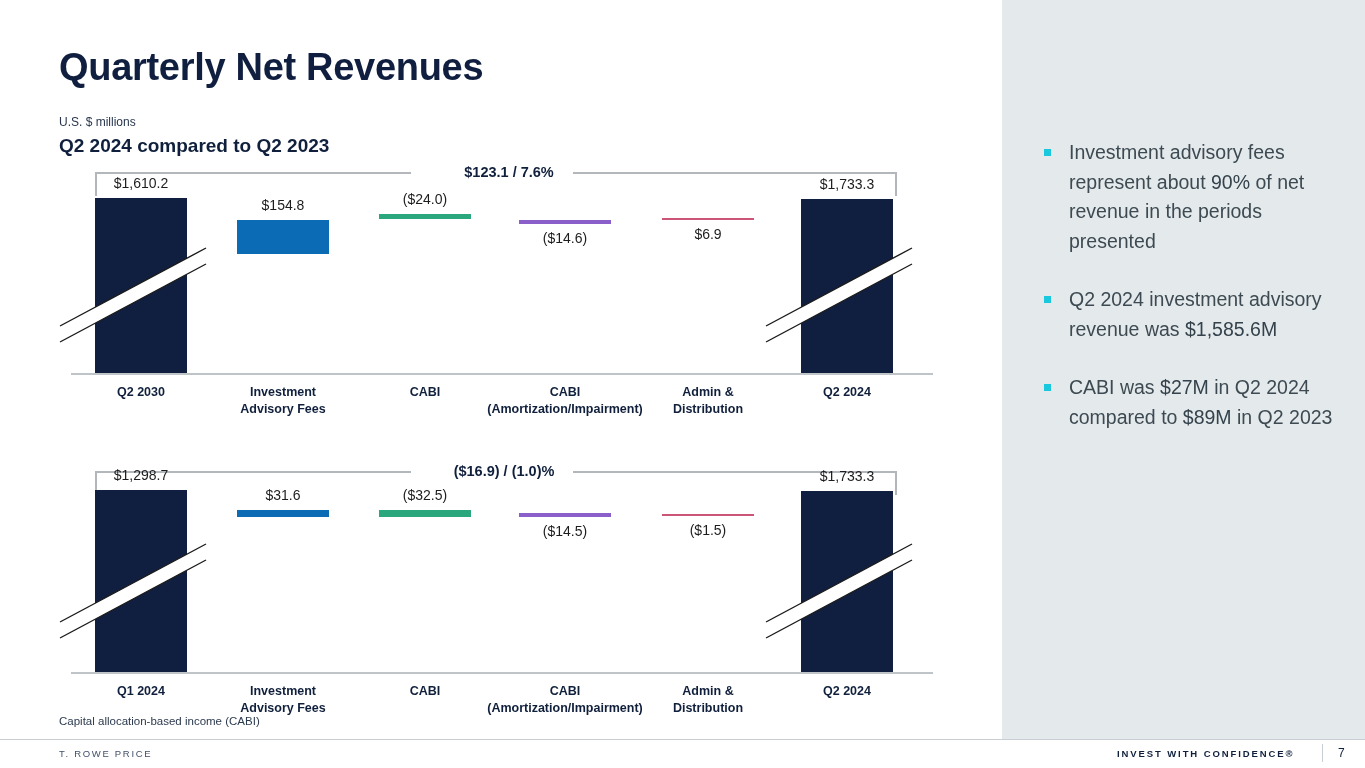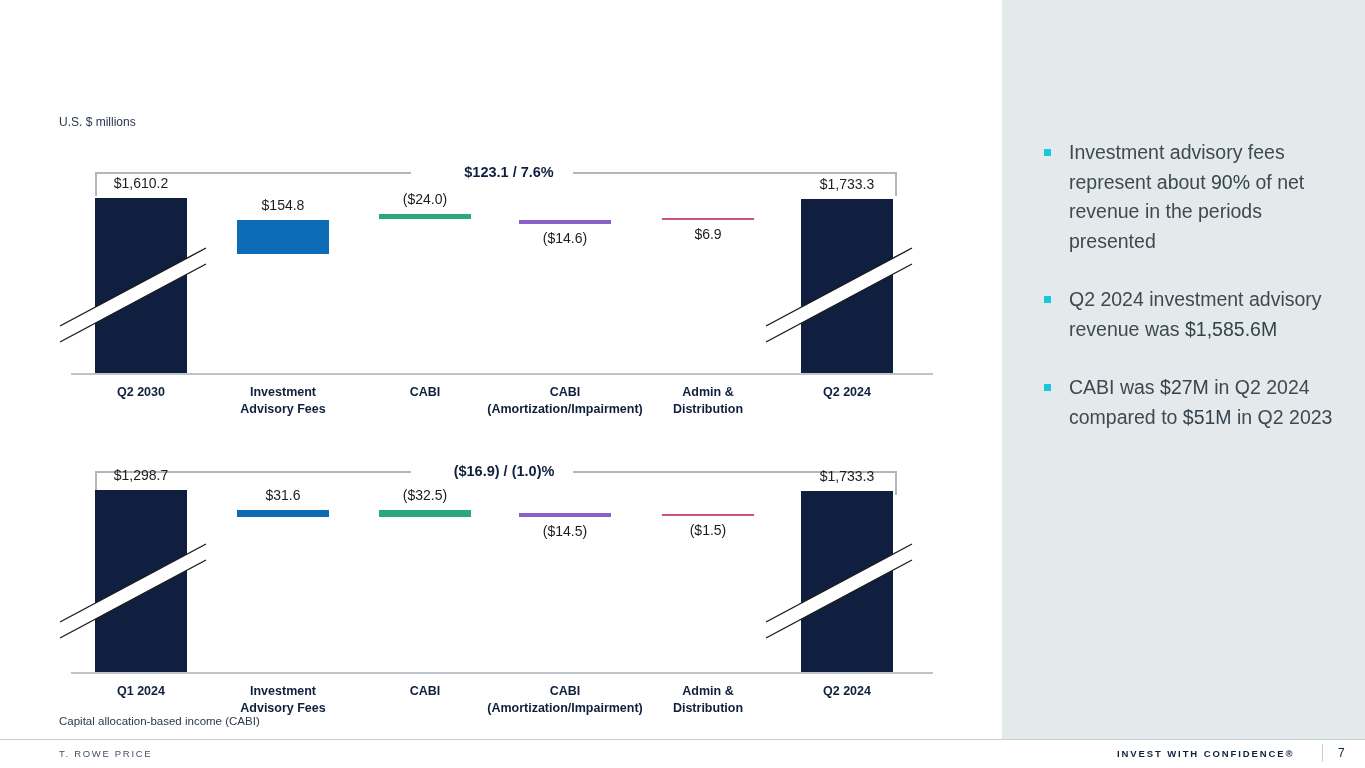--- a/index.html
+++ b/index.html
@@ -112,26 +112,28 @@
 </style>
 </head>
 <body>
 
 <div class="slide">
 
   <div class="side-panel">
     <div class="bullet-list" id="bullet-list">
         <div class="bullet"><span class="bullet-mark"></span><span>Investment advisory fees represent about <b>90%</b> of net revenue in the periods presented</span></div>
         <div class="bullet"><span class="bullet-mark"></span><span>Q2 2024 investment advisory revenue was <b>$1,585.6M</b></span></div>
-        <div class="bullet"><span class="bullet-mark"></span><span>CABI was <b>$27M</b> in Q2 2024 compared to <b>$51M</b> in Q2 2023</span></div>
+        <div class="bullet"><span class="bullet-mark"></span><span>CABI was <b>$27M</b> in Q2 2024 compared to <b>$89M</b> in Q2 2023</span></div>
       </div>
   </div>
 
+  <div class="slide-title">Quarterly Net Revenues</div>
   <div class="units-label">U.S. $ millions</div>
 
+  <div class="chart-heading" id="heading1">Q2 2024 compared to Q2 2023</div>
 
   <div class="chart" id="chart1">
     <div class="plot" id="plot1">
         <div class="baseline" style="top: 211px;"></div>
         <div class="bracket-line" style="left: 36px; top: 10px; width: 316px;"></div>
         <div class="bracket-line" style="left: 514px; top: 10px; width: 323px;"></div>
         <div class="bracket-tick" style="left: 36px; top: 10px;"></div>
         <div class="bracket-tick" style="left: 836px; top: 10px;"></div>
         <div class="bracket-label" style="left: 390px; top: 2px; width: 120px;">$123.1 / 7.6%</div>
         <div class="bar total" style="left: 36px; top: 36px; width: 92px; height: 175px; background: rgb(16, 31, 63);"></div>

